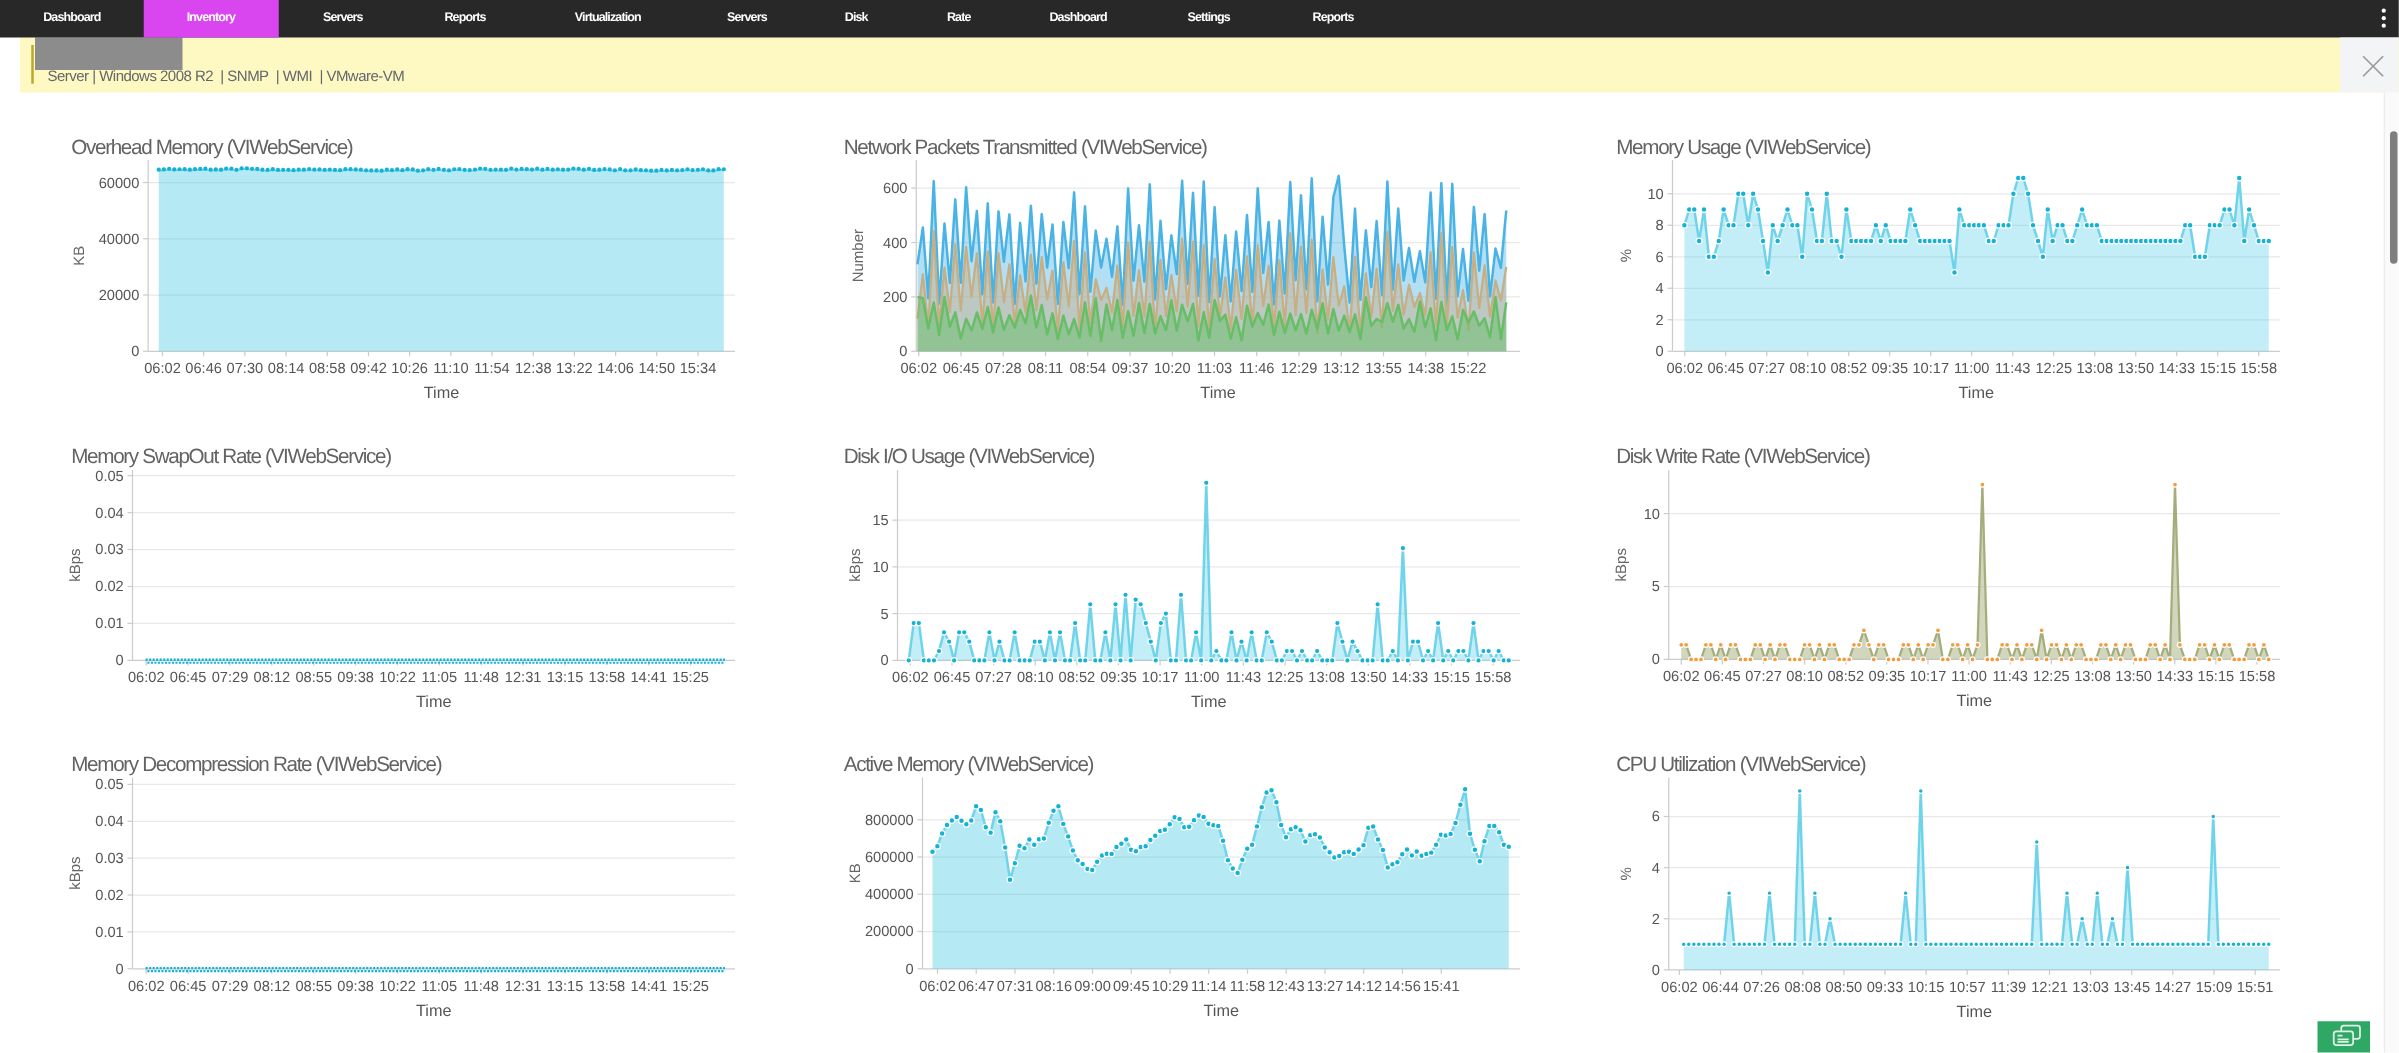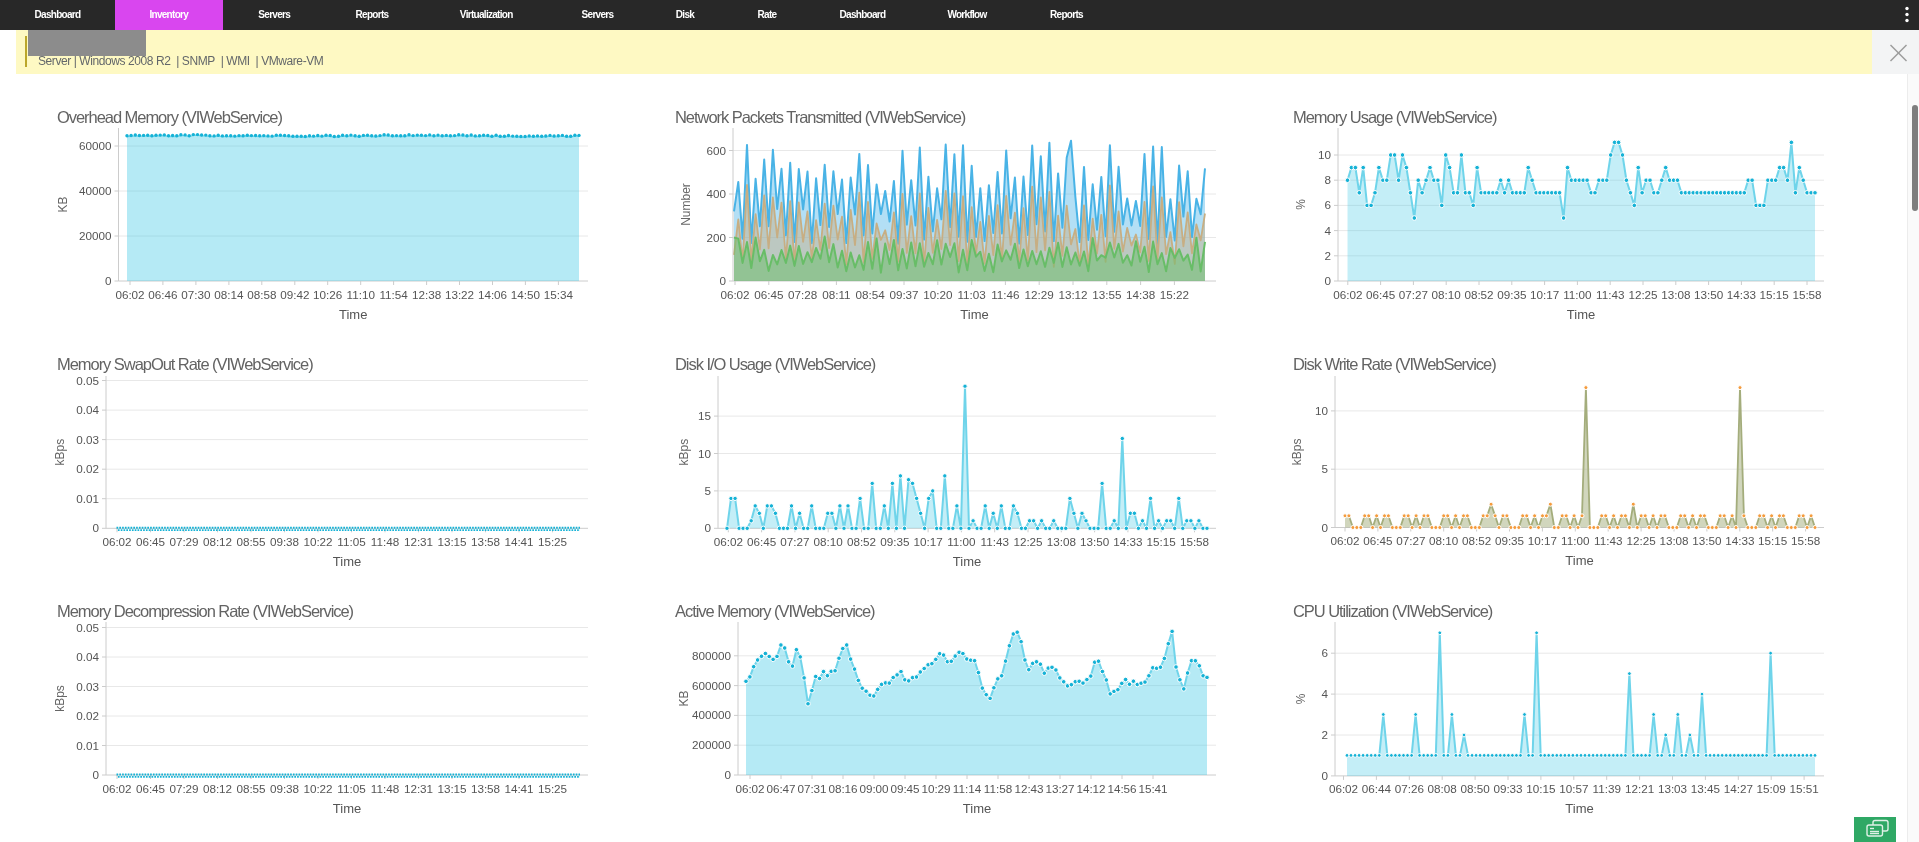--- a/index.html
+++ b/index.html
@@ -1188,21 +1188,21 @@
 <div class="nav">
 <div style="width:115px">Dashboard</div>
     <div class="active" style="width:107.5px">Inventory</div>
     <div style="width:103.5px">Servers</div>
     <div style="width:92px">Reports</div>
     <div style="width:136.5px">Virtualization</div>
     <div style="width:86px">Servers</div>
     <div style="width:89px">Disk</div>
     <div style="width:75px">Rate</div>
     <div style="width:116px">Dashboard</div>
-    <div style="width:93px">Workflow</div>
+    <div style="width:93px">Settings</div>
     <div style="width:106px">Reports</div>
 <svg class="kebab" width="8" height="24">
       <g fill="#fff">
         <circle cx="4" cy="4.5" r="1.7"></circle>
         <circle cx="4" cy="10.5" r="1.7"></circle>
         <circle cx="4" cy="16.5" r="1.7"></circle>
       </g>
     </svg>
 </div>
 <div class="sub">

